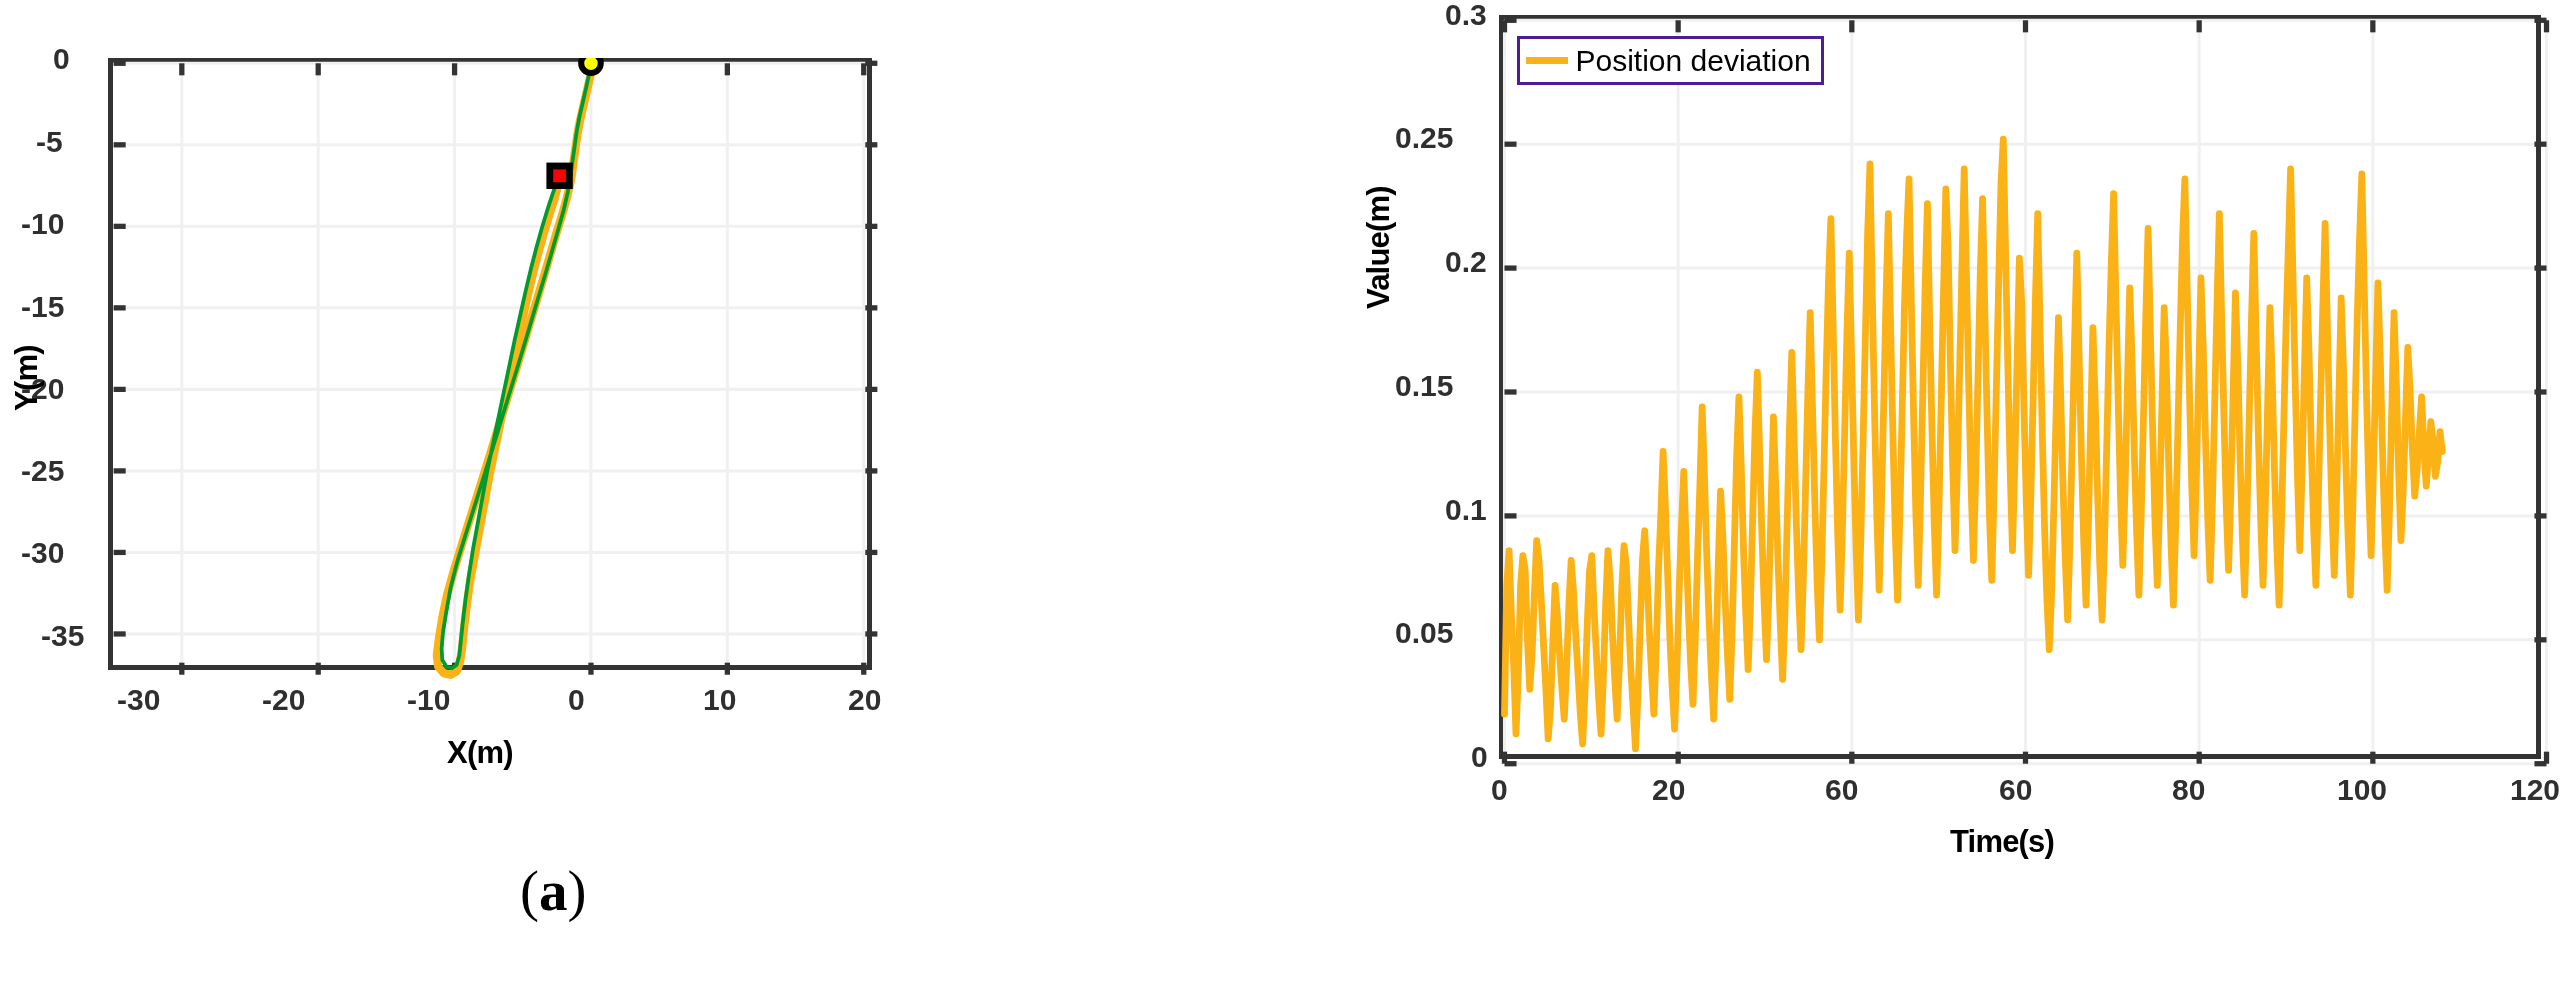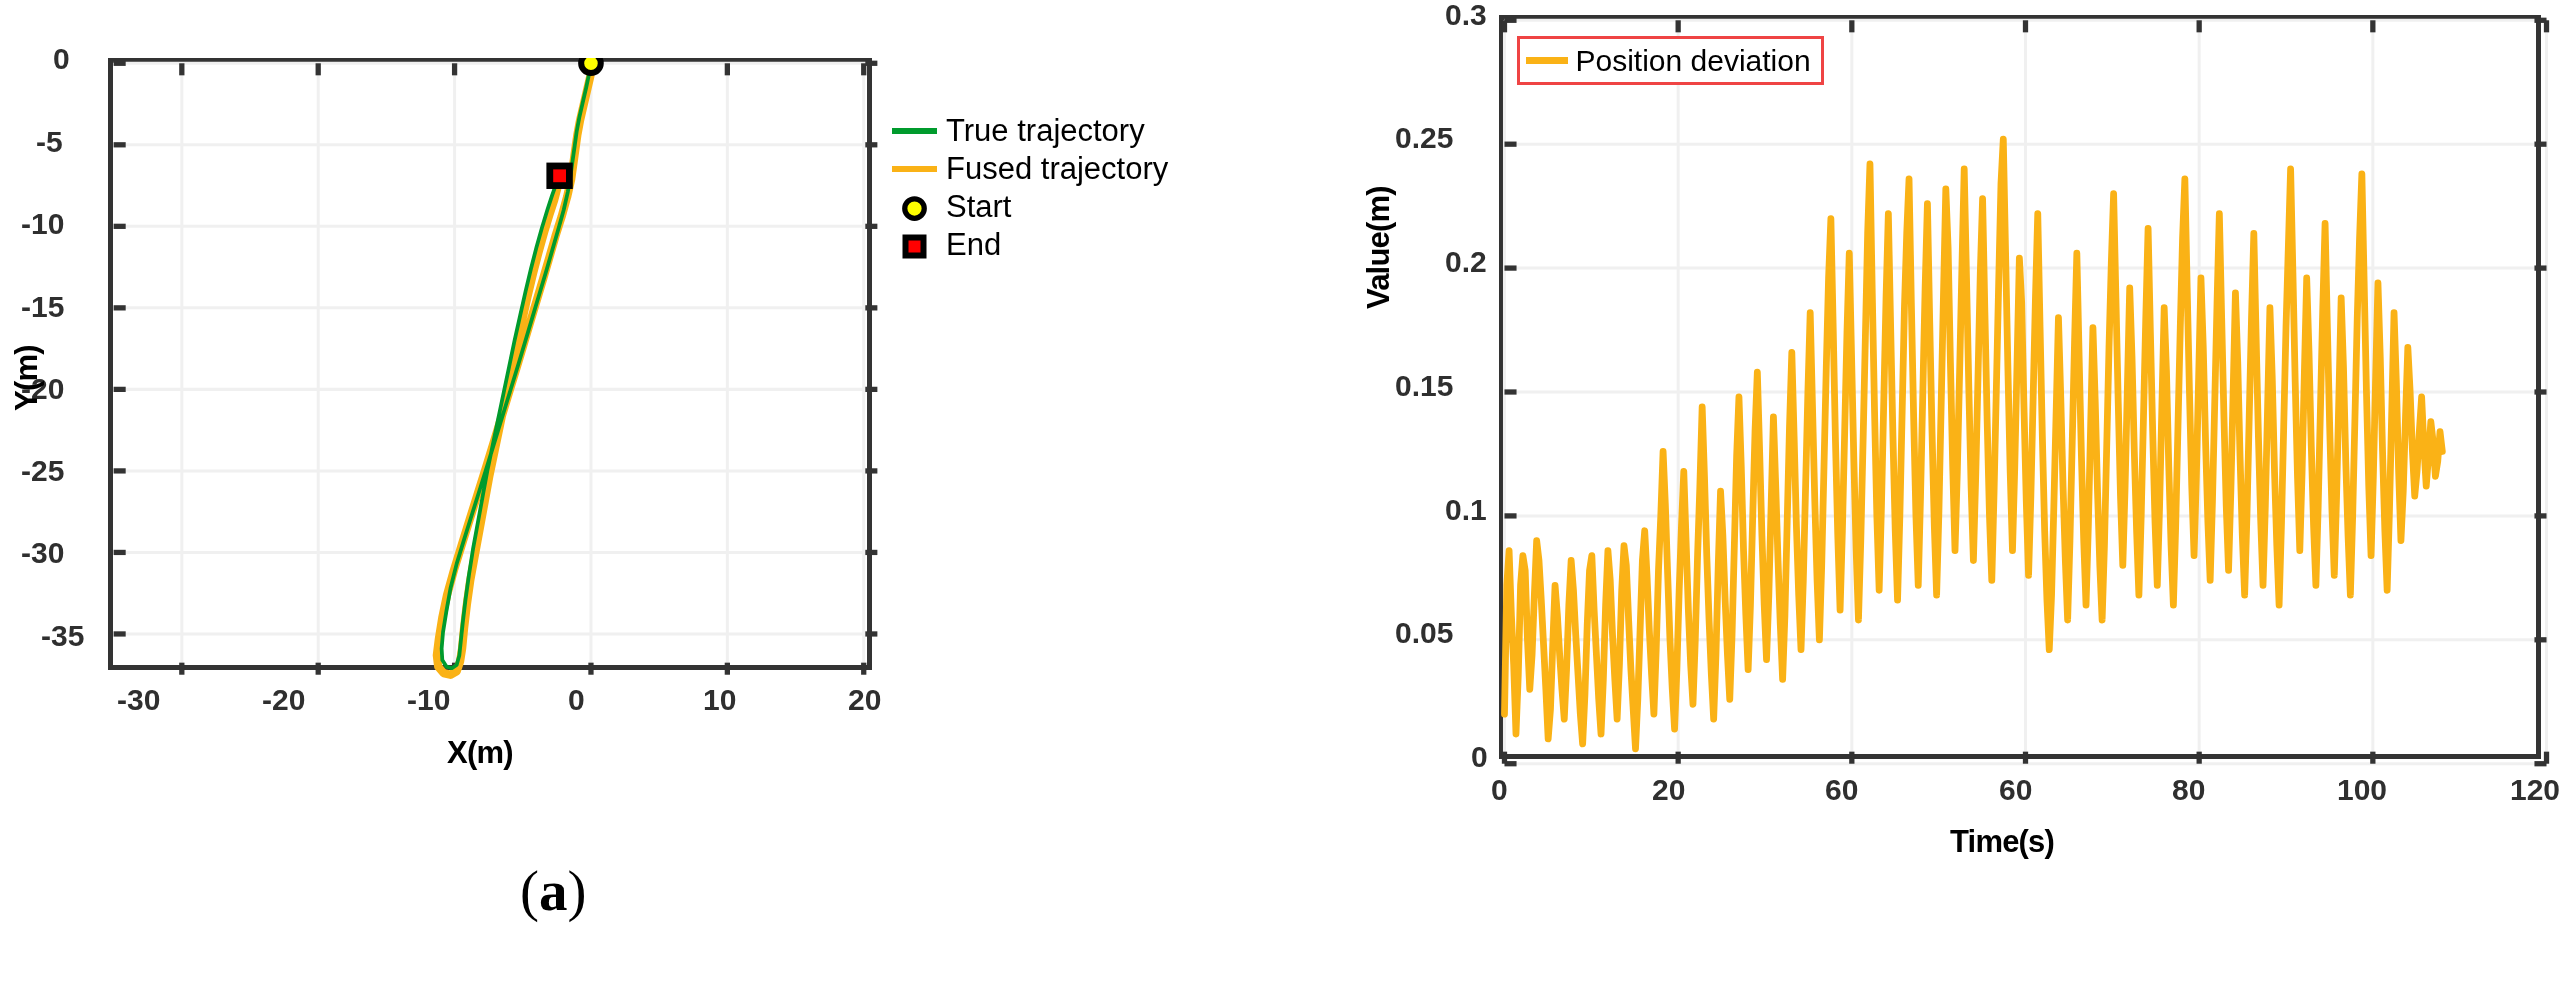--- a/index.html
+++ b/index.html
@@ -35,21 +35,21 @@
   #plotbox-b{position:absolute;left:217px;top:15px;width:1042px;height:744px;
              background:#fff;box-sizing:border-box;
              border:5.3px solid #333333;}
   #plotbox-b svg{position:absolute;left:-5.3px;top:-5.3px;}
   .tick-b{font-size:30px;}
   #xlabel-b{font-size:31px;letter-spacing:-0.8px;}
   #ylabel-b{font-size:31px;letter-spacing:-0.8px;
             transform-origin:left top;transform:rotate(-90deg);}
   
   #legend-b{position:absolute;left:235px;top:36px;
-            border:3px solid #ef4444;background:#ffffff;
+            border:3px solid #4c1d95;background:#ffffff;
             padding:4.5px 10.6px 4.5px 6px;display:flex;align-items:center;}
   #legend-b .lb-line{width:42px;height:6.8px;background:#FAB216;margin-right:7.5px;}
   #legend-b .lb-text{font-size:30px;color:#000;white-space:nowrap;}
 
   
   .caption{position:absolute;font-family:"Liberation Serif",serif;
            font-size:57px;color:#000;}
   #cap-a{left:520px;top:858px;}
   .cap-letter{font-weight:bold;}
 </style>
@@ -123,51 +123,20 @@
     <div class="tick tick-a" style="left:117px;top:683px;">-30</div>
     <div class="tick tick-a" style="left:262px;top:683px;">-20</div>
     <div class="tick tick-a" style="left:407px;top:683px;">-10</div>
     <div class="tick tick-a" style="left:568px;top:683px;">0</div>
     <div class="tick tick-a" style="left:703px;top:683px;">10</div>
     <div class="tick tick-a" style="left:848px;top:683px;">20</div>
 
     <div class="axlabel" id="xlabel-a" style="left:447px;top:735px;">X(m)</div>
     <div class="axlabel" id="ylabel-a" style="left:9px;top:411px;">Y(m)</div>
 
-    <div id="legend-a">
-
-      <div class="leg-row">
-        <div class="leg-line" style="background:#009B2D;"></div>
-        <div class="leg-text">True trajectory</div>
-      </div>
-
-      <div class="leg-row">
-        <div class="leg-line" style="background:#FAB216;"></div>
-        <div class="leg-text">Fused trajectory</div>
-      </div>
-
-      <div class="leg-row">
-        <div class="leg-mark-wrap">
-          <svg width="27" height="27" viewBox="0 0 36 36">
-            <circle cx="18" cy="18" r="13" fill="#FFFF00" stroke="#000000" stroke-width="7"></circle>
-          </svg>
-        </div>
-        <div class="leg-text">Start</div>
-      </div>
-
-      <div class="leg-row">
-        <div class="leg-mark-wrap">
-          <svg width="27" height="27" viewBox="0 0 36 36">
-            <rect x="6" y="6" width="24" height="24" fill="#FF0000" stroke="#000000" stroke-width="8"></rect>
-          </svg>
-        </div>
-        <div class="leg-text">End</div>
-      </div>
-
-    </div>
 
     <div class="caption" id="cap-a"><span>(</span><span class="cap-letter">a</span><span>)</span></div>
   </div>
 
   <div id="panel-b">
 
     <div id="plotbox-b">
       <svg id="svg-b" width="1053" height="754" viewBox="0 0 1396 1000">
           <line x1="7" y1="993" x2="1389" y2="993" stroke="#F0F0F0" stroke-width="4"></line>
           <line x1="7" y1="828.6666666666667" x2="1389" y2="828.6666666666667" stroke="#F0F0F0" stroke-width="4"></line>

